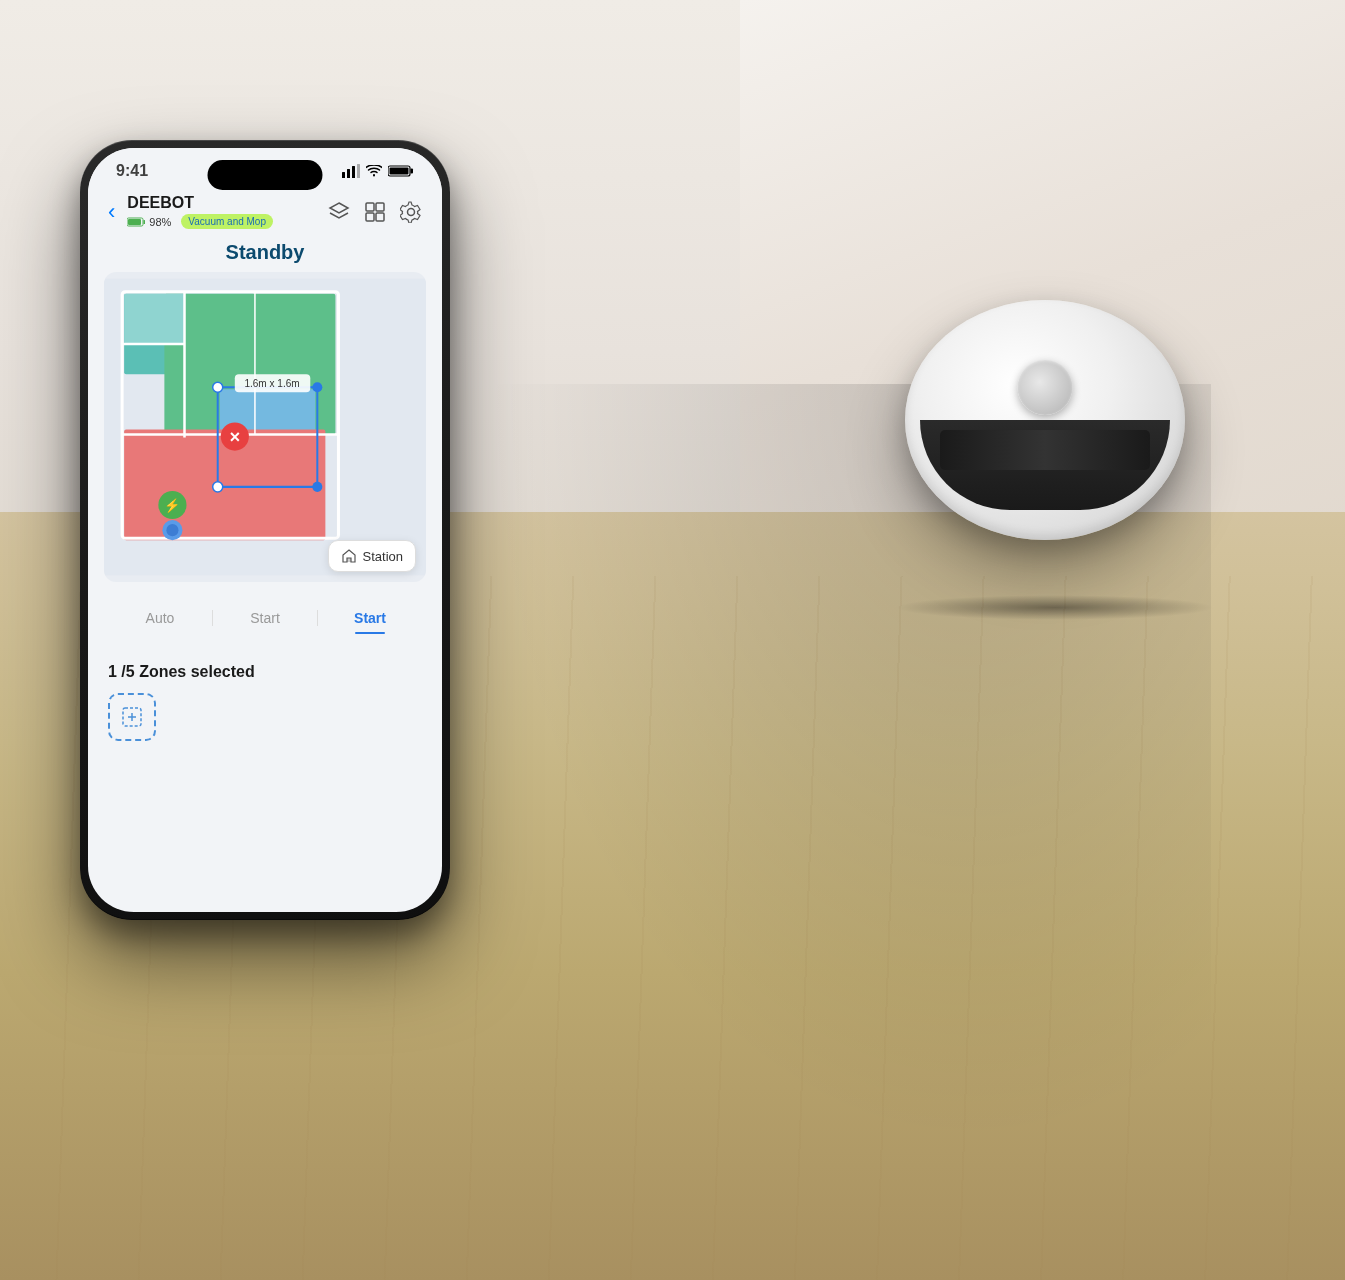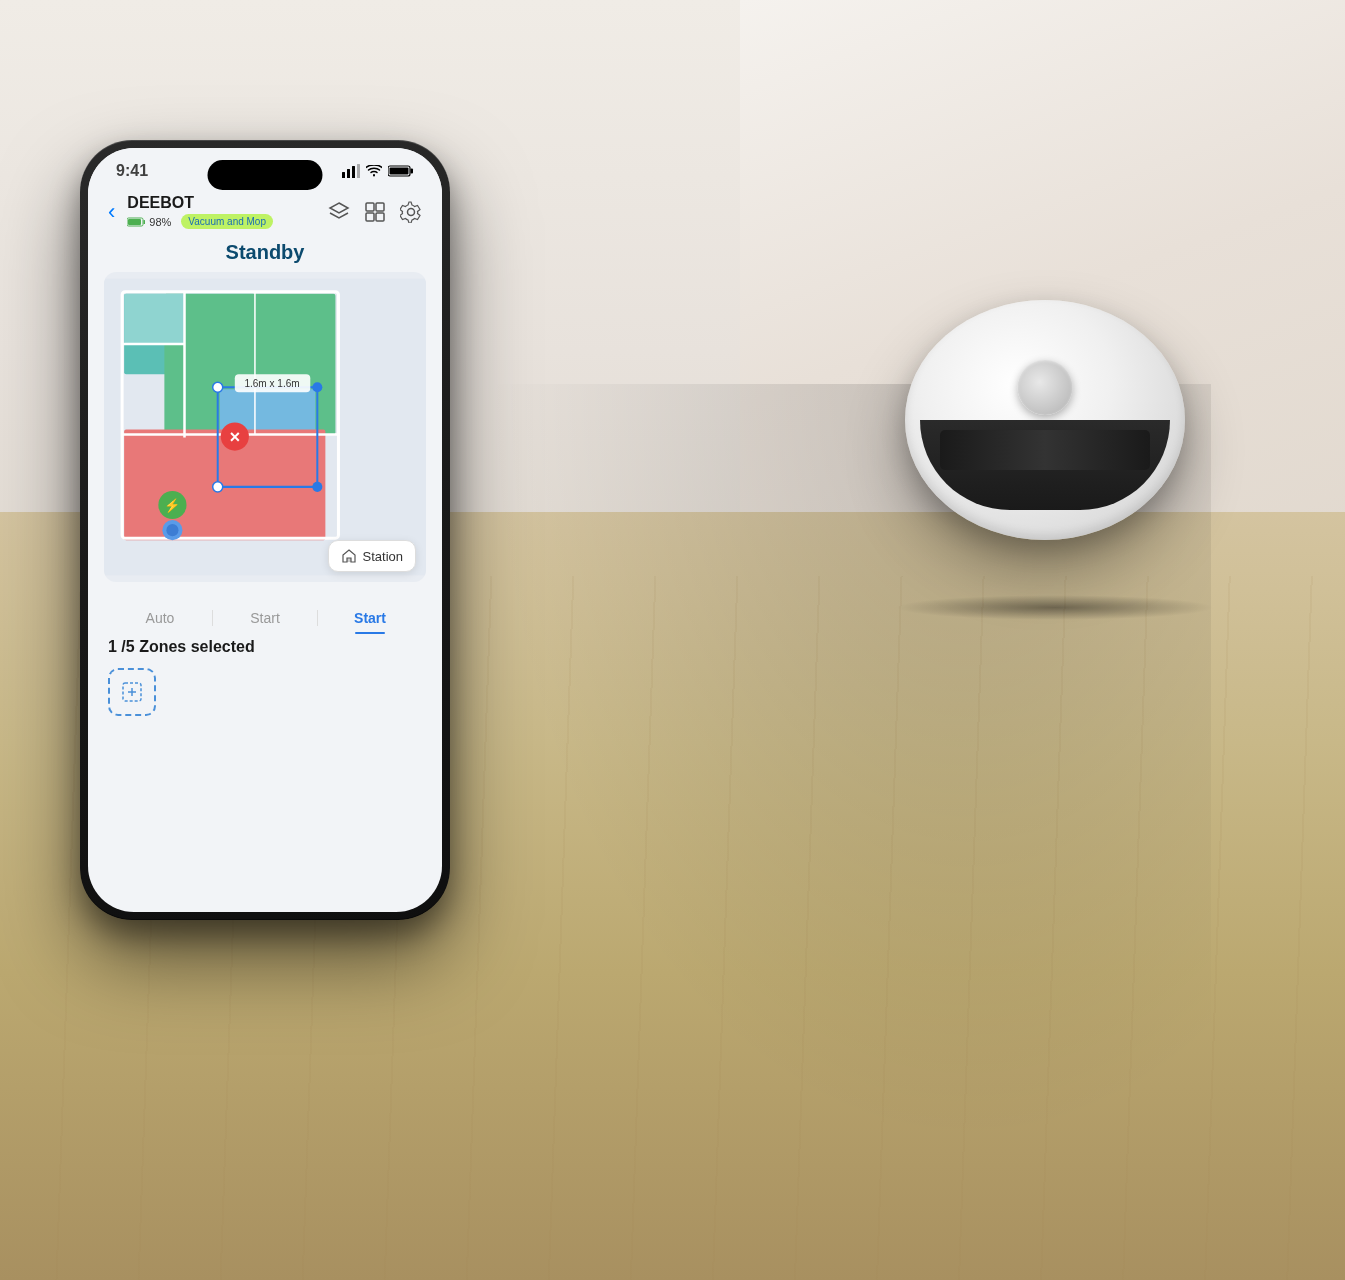--- a/index.html
+++ b/index.html
@@ -322,21 +322,21 @@
     .bottom-controls {
       background: #f2f4f7;
       padding: 10px 20px 16px;
     }
 
     .mode-tabs {
       display: flex;
       align-items: center;
       justify-content: center;
       gap: 0;
-      margin-bottom: 4px;
+      margin-bottom: 29px;
     }
 
     .mode-tab {
       flex: 1;
       text-align: center;
       padding: 8px 0;
       font-size: 14px;
       color: #999;
       cursor: pointer;
       position: relative;

